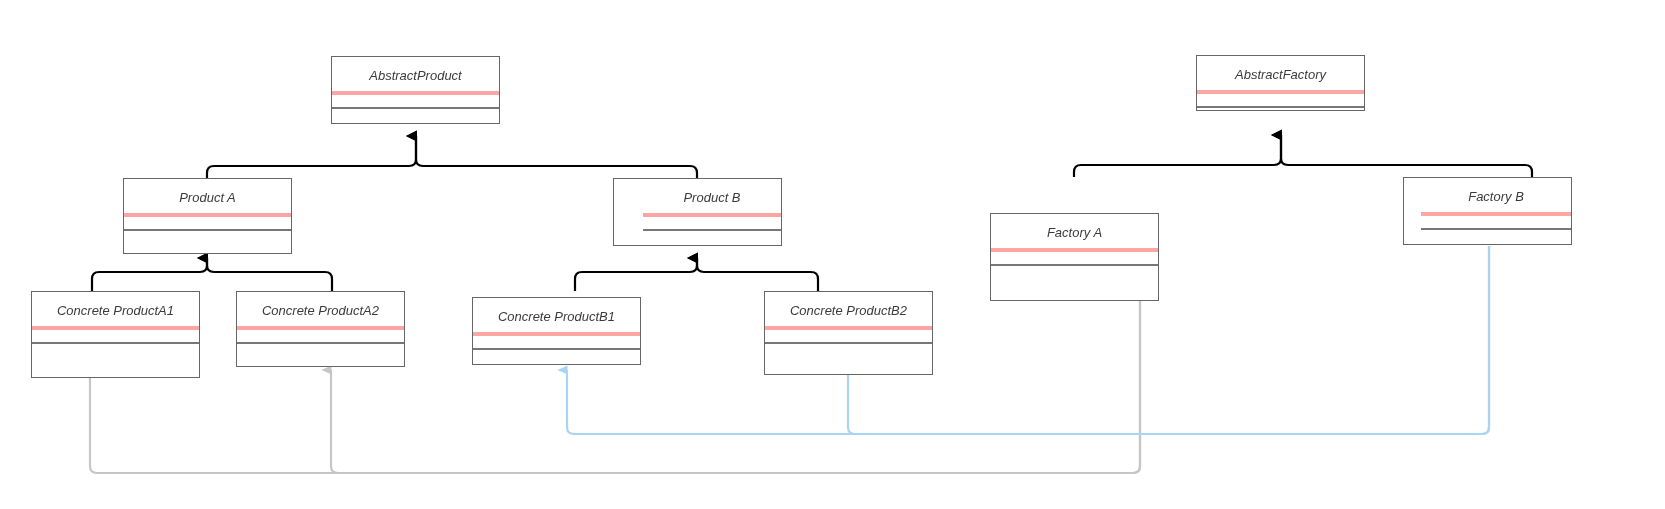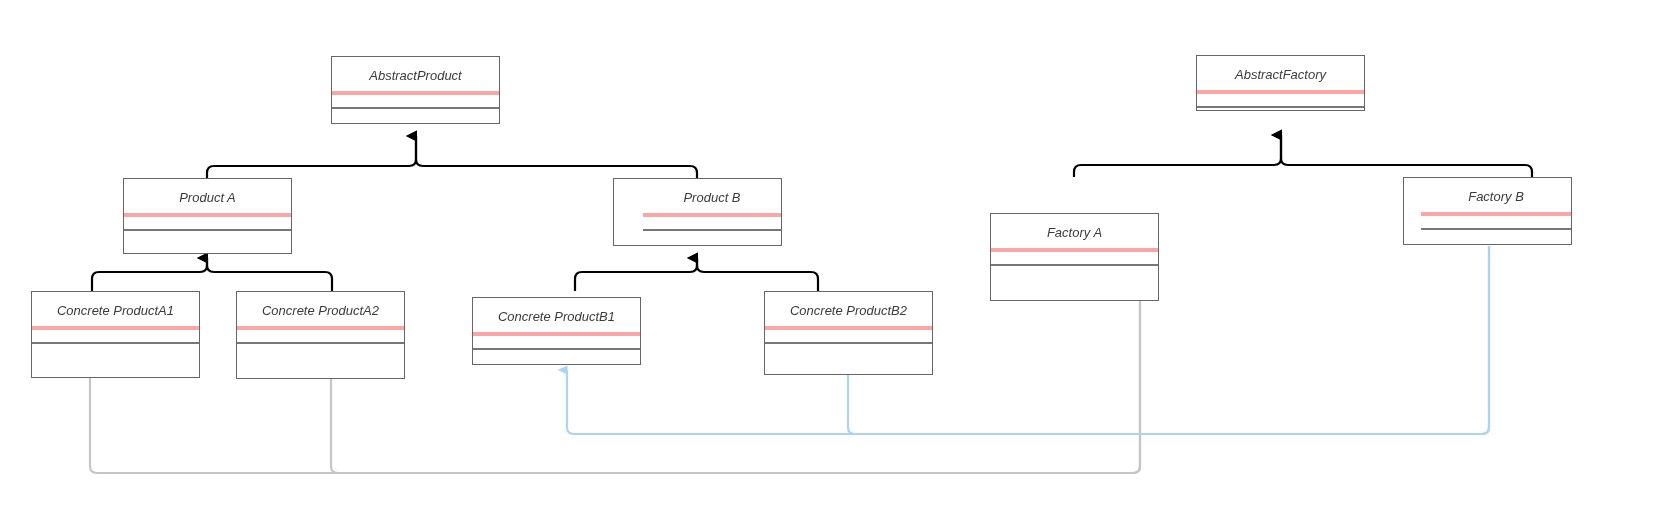--- a/index.html
+++ b/index.html
@@ -120,21 +120,21 @@
     <div class="uml-attrs"></div>
     <div class="uml-ops"></div>
   </div>
 
   <div class="uml-class" style="left:11px; top:291px; width:169px; height:87px;margin-left:20px;">
     <div class="uml-title">Concrete ProductA1</div>
     <div class="uml-attrs"></div>
     <div class="uml-ops"></div>
   </div>
 
-  <div class="uml-class" style="left:236px; top:291px; width:169px; height:88px;">
+  <div class="uml-class" style="left:236px; top:291px; width:169px; height:76px;">
     <div class="uml-title">Concrete ProductA2</div>
     <div class="uml-attrs"></div>
     <div class="uml-ops"></div>
   </div>
 
   <div class="uml-class" style="left:472px; top:291px; width:169px; height:68px;margin-top:6px;">
     <div class="uml-title">Concrete ProductB1</div>
     <div class="uml-attrs"></div>
     <div class="uml-ops"></div>
   </div>

